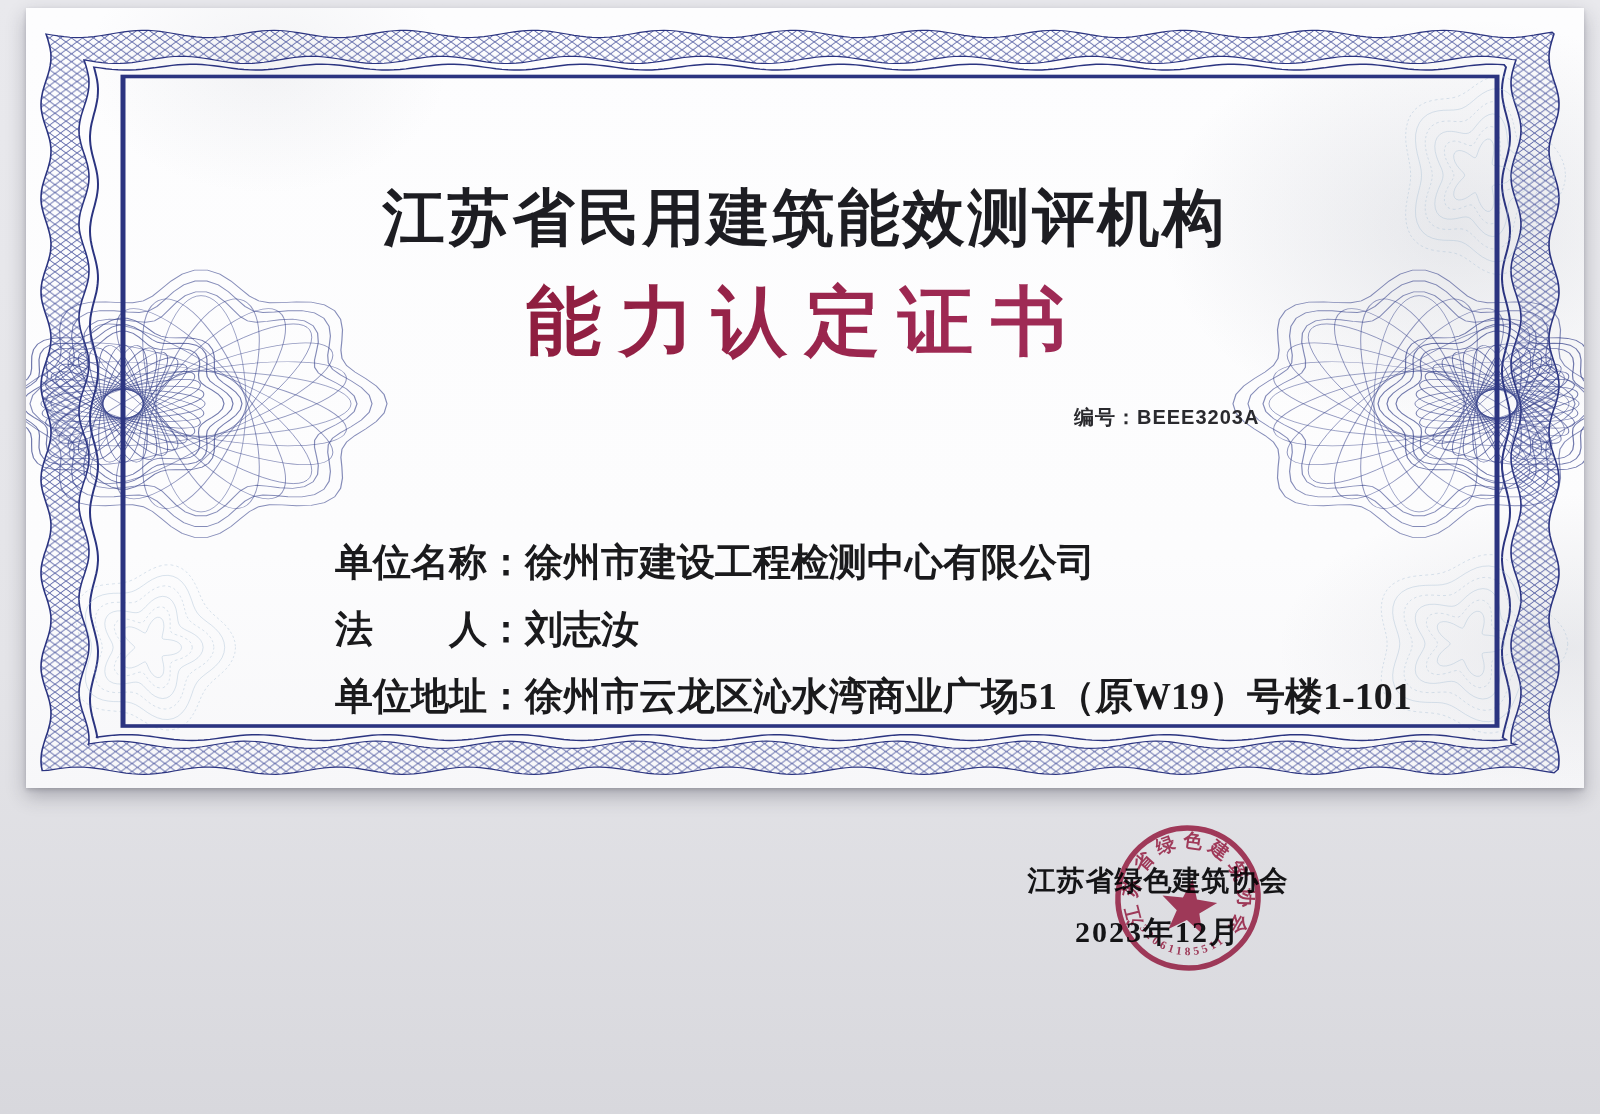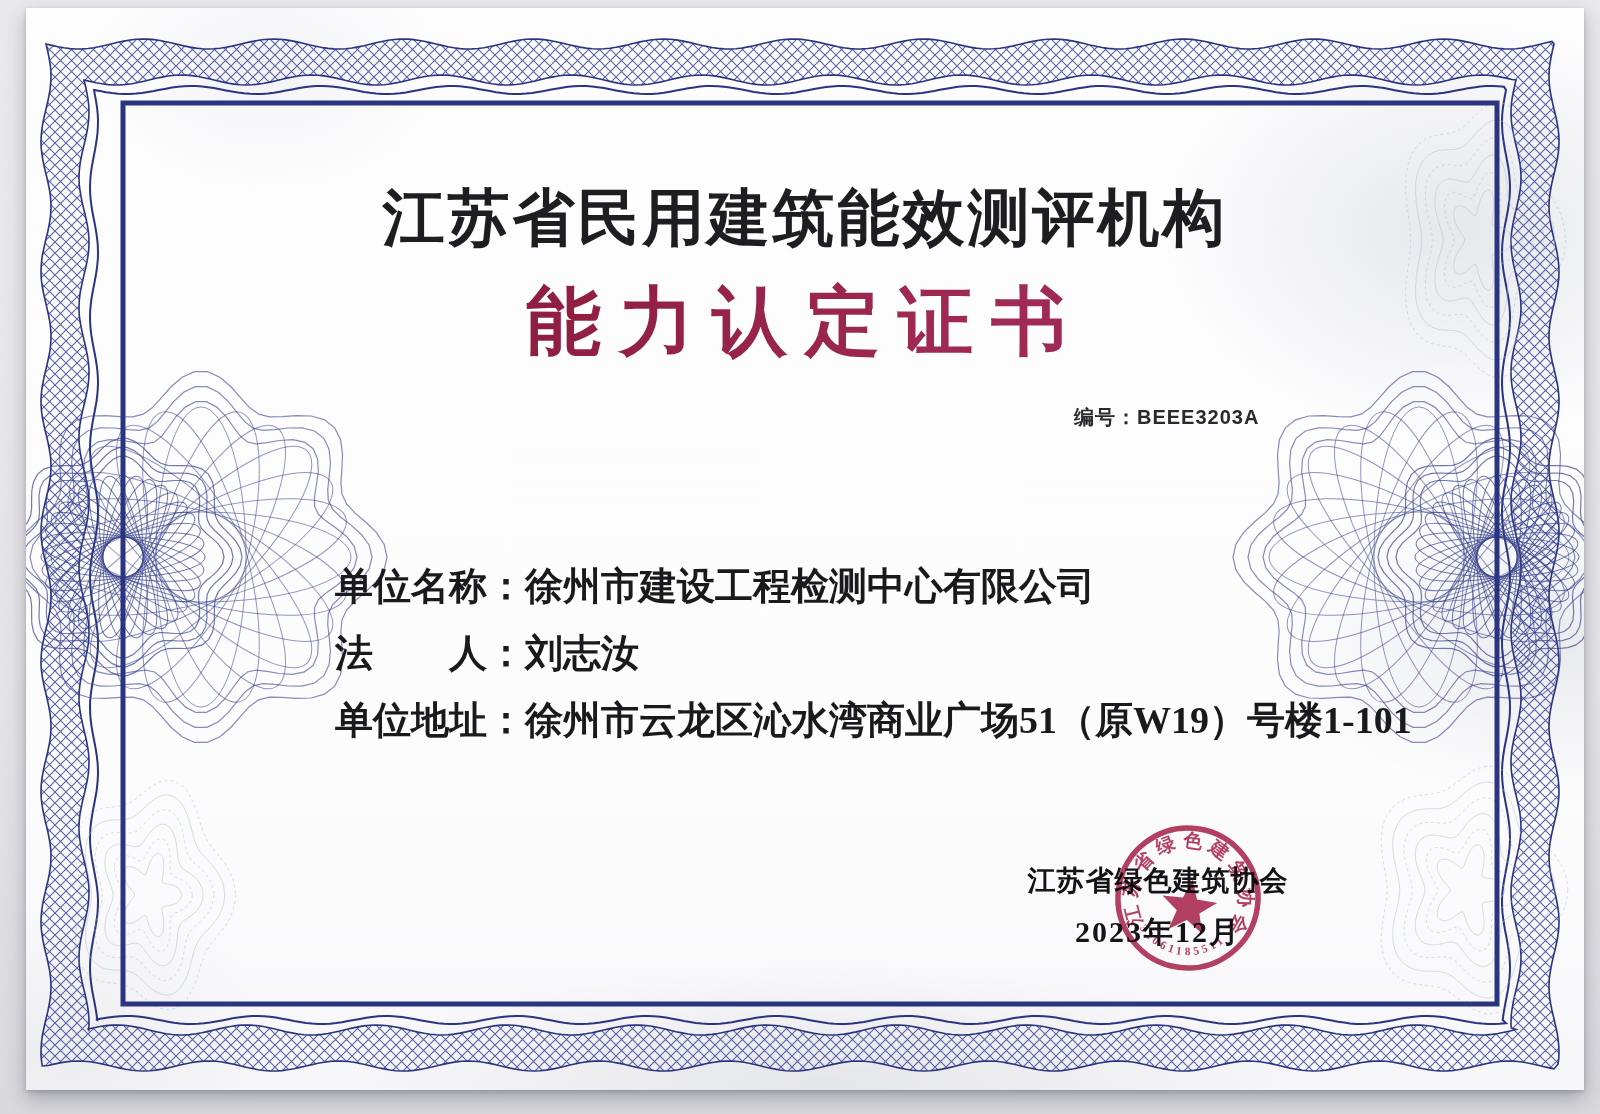--- a/index.html
+++ b/index.html
@@ -2,21 +2,21 @@
 <html><head>
 <meta charset="utf-8">
 <style>
   html,body{margin:0;padding:0;}
   body{
     width:1600px;height:1114px;position:relative;overflow:hidden;
     background:linear-gradient(180deg,#e9e9ed 0%,#e4e4e8 60%,#d8d8dd 100%);
     font-family:"Liberation Serif", serif;
   }
   .paper{
-    position:absolute;left:26px;top:8px;width:1558px;height:1082px;
+    position:absolute;left:26px;top:8px;width:1558px;height:780px;
     background:
       radial-gradient(420px 300px at 1430px 220px, rgba(150,155,168,.22), transparent 70%),
       radial-gradient(420px 220px at 1545px 640px, rgba(140,145,158,.16), transparent 70%),
       radial-gradient(700px 170px at 800px 1075px, rgba(120,125,138,.14), transparent 70%),
       radial-gradient(300px 220px at 40px 1040px, rgba(140,145,158,.10), transparent 70%),
       radial-gradient(260px 180px at 240px 60px, rgba(150,155,168,.10), transparent 70%),
       linear-gradient(180deg,#fdfdfe 0%, #fcfcfd 70%, #f7f7f9 100%);
     box-shadow:0 8px 18px rgba(40,40,55,.30), 0 2px 4px rgba(40,40,55,.18);
   }
   #border-svg{position:absolute;left:0;top:0;width:100%;height:100%;}
@@ -35,21 +35,21 @@
       background:linear-gradient(92deg,#a32040 4%,#8c1c3c 28%,#a02a55 62%,#8e2a55 96%);
       -webkit-background-clip:text;background-clip:text;color:transparent;
     }
   }
   .serial{
     position:absolute;left:1048px;top:396px;
     font-family:"Liberation Sans", sans-serif;
     font-size:20px;font-weight:600;color:#2a2a2e;letter-spacing:1px;white-space:nowrap;
   }
   .fields{
-    position:absolute;left:309px;top:559px;display:flex;flex-direction:column;gap:29px;
+    position:absolute;left:309px;top:535px;display:flex;flex-direction:column;gap:29px;
   }
   .frow{font-size:38px;font-weight:bold;color:#1a1a1c;line-height:38px;white-space:nowrap;}
   .flabel{letter-spacing:0;}
   .fvalue{letter-spacing:0;}
   .issuer-block{
     position:absolute;left:1132px;top:858px;transform:translateX(-50%);
     text-align:center;color:#141416;white-space:nowrap;
   }
   .issuer-name{font-size:28px;font-weight:bold;letter-spacing:1px;line-height:30px;}
   .issue-date{font-size:30px;font-weight:bold;letter-spacing:2px;line-height:30px;margin-top:21px;}

